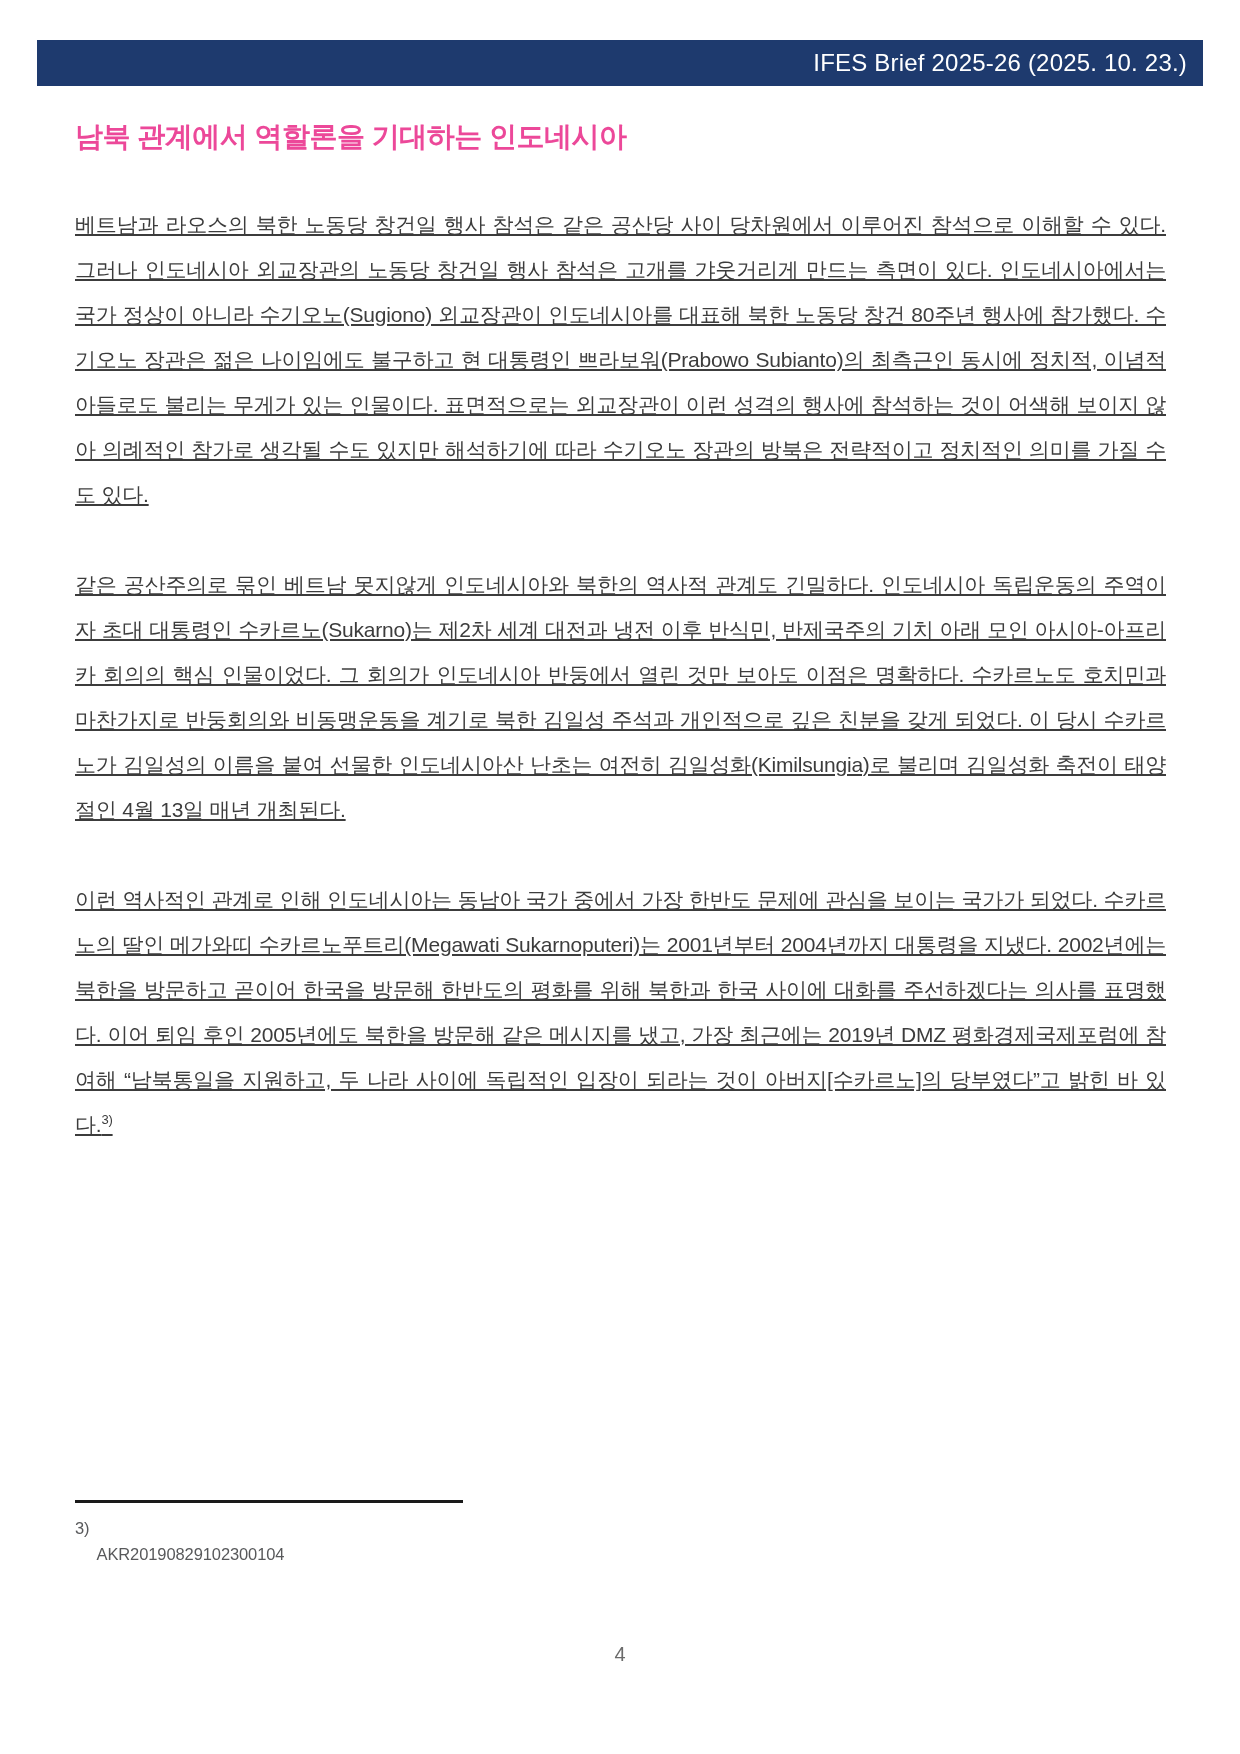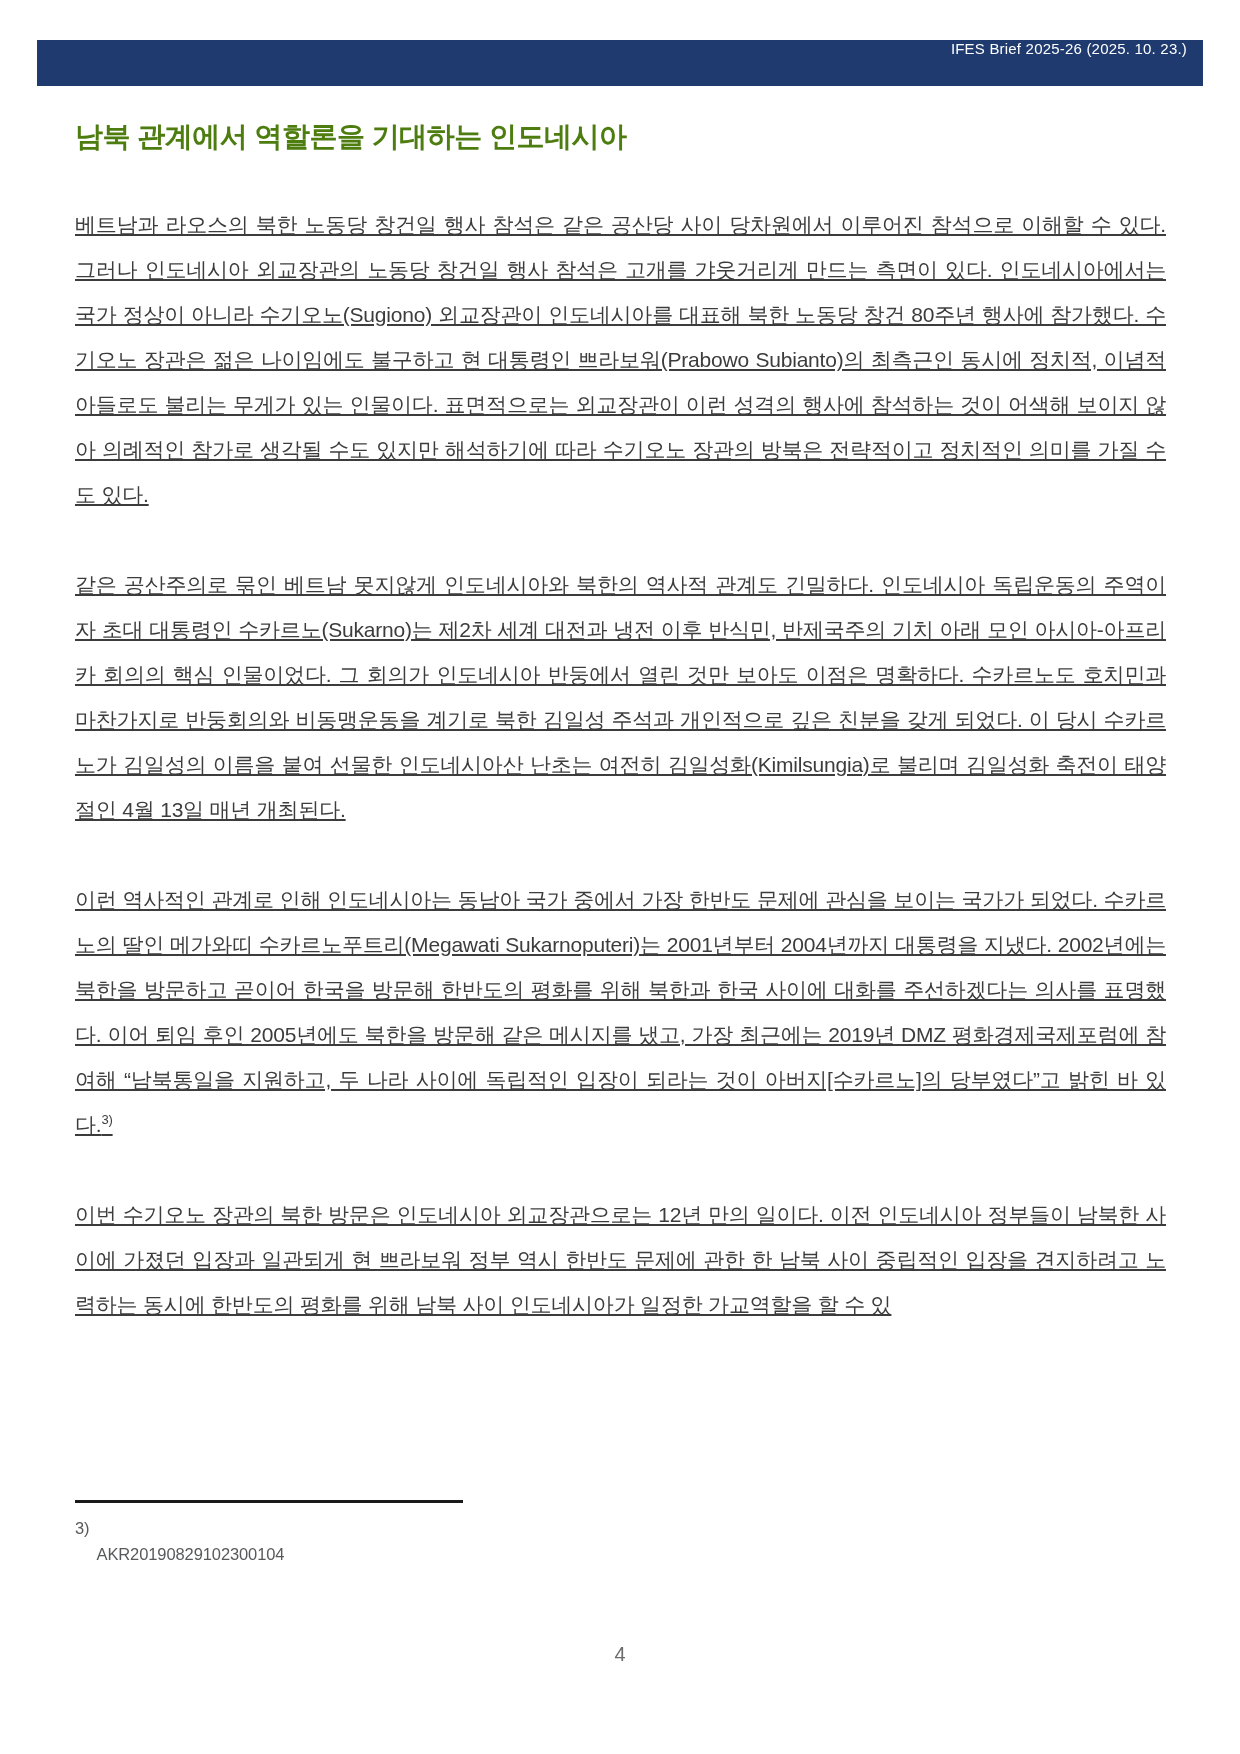--- a/index.html
+++ b/index.html
@@ -17,36 +17,36 @@
   }
   .header-bar {
     position: absolute;
     top: 40px;
     left: 37px;
     right: 37px;
     height: 46px;
     background: #1e3a6e;
     color: #ffffff;
     display: flex;
-    align-items: flex-start;
+    align-items: center;
     justify-content: flex-end;
     padding-right: 16px;
-    font-size: 15px;
+    font-size: 24px;
     letter-spacing: 0.2px;
   }
   .content {
     position: absolute;
     top: 118px;
     left: 75px;
     right: 74px;
   }
   .doc-title {
     font-size: 28px;
     font-weight: 700;
-    color: #4d7c0f;
+    color: #ec4899;
     letter-spacing: -0.5px;
     margin-bottom: 46px;
   }
   .body-paragraph {
     font-size: 21px;
     line-height: 45px;
     color: #3c3c3c;
     text-align: justify;
     word-break: break-all;
     letter-spacing: -0.2px;
@@ -108,23 +108,20 @@
     </p>
 
     <p class="body-paragraph">
       <span>같은 공산주의로 묶인 베트남 못지않게 인도네시아와 북한의 역사적 관계도 긴밀하다. 인도네시아 독립운동의 주역이자 초대 대통령인 수카르노(Sukarno)는 제2차 세계 대전과 냉전 이후 반식민, 반제국주의 기치 아래 모인 아시아-아프리카 회의의 핵심 인물이었다. 그 회의가 인도네시아 반둥에서 열린 것만 보아도 이점은 명확하다. 수카르노도 호치민과 마찬가지로 반둥회의와 비동맹운동을 계기로 북한 김일성 주석과 개인적으로 깊은 친분을 갖게 되었다. 이 당시 수카르노가 김일성의 이름을 붙여 선물한 인도네시아산 난초는 여전히 김일성화(Kimilsungia)로 불리며 김일성화 축전이 태양절인 4월 13일 매년 개최된다.</span>
     </p>
 
     <p class="body-paragraph">
       <span>이런 역사적인 관계로 인해 인도네시아는 동남아 국가 중에서 가장 한반도 문제에 관심을 보이는 국가가 되었다. 수카르노의 딸인 메가와띠 수카르노푸트리(Megawati Sukarnoputeri)는 2001년부터 2004년까지 대통령을 지냈다. 2002년에는 북한을 방문하고 곧이어 한국을 방문해 한반도의 평화를 위해 북한과 한국 사이에 대화를 주선하겠다는 의사를 표명했다. 이어 퇴임 후인 2005년에도 북한을 방문해 같은 메시지를 냈고, 가장 최근에는 2019년 DMZ 평화경제국제포럼에 참여해 “남북통일을 지원하고, 두 나라 사이에 독립적인 입장이 되라는 것이 아버지[수카르노]의 당부였다”고 밝힌 바 있다.</span><sup class="footnote-ref">3)</sup>
     </p>
 
-    <p class="body-paragraph">
-      <span>이번 수기오노 장관의 북한 방문은 인도네시아 외교장관으로는 12년 만의 일이다. 이전 인도네시아 정부들이 남북한 사이에 가졌던 입장과 일관되게 현 쁘라보워 정부 역시 한반도 문제에 관한 한 남북 사이 중립적인 입장을 견지하려고 노력하는 동시에 한반도의 평화를 위해 남북 사이 인도네시아가 일정한 가교역할을 할 수 있</span>
-    </p>
   </div>
 
   <div class="footnote-block">
     <hr class="footnote-rule">
     <div class="footnote">
       <span class="fn-marker">3)</span>
       <span class="fn-text">
         <br>
         <span>AKR20190829102300104</span>
       </span>

